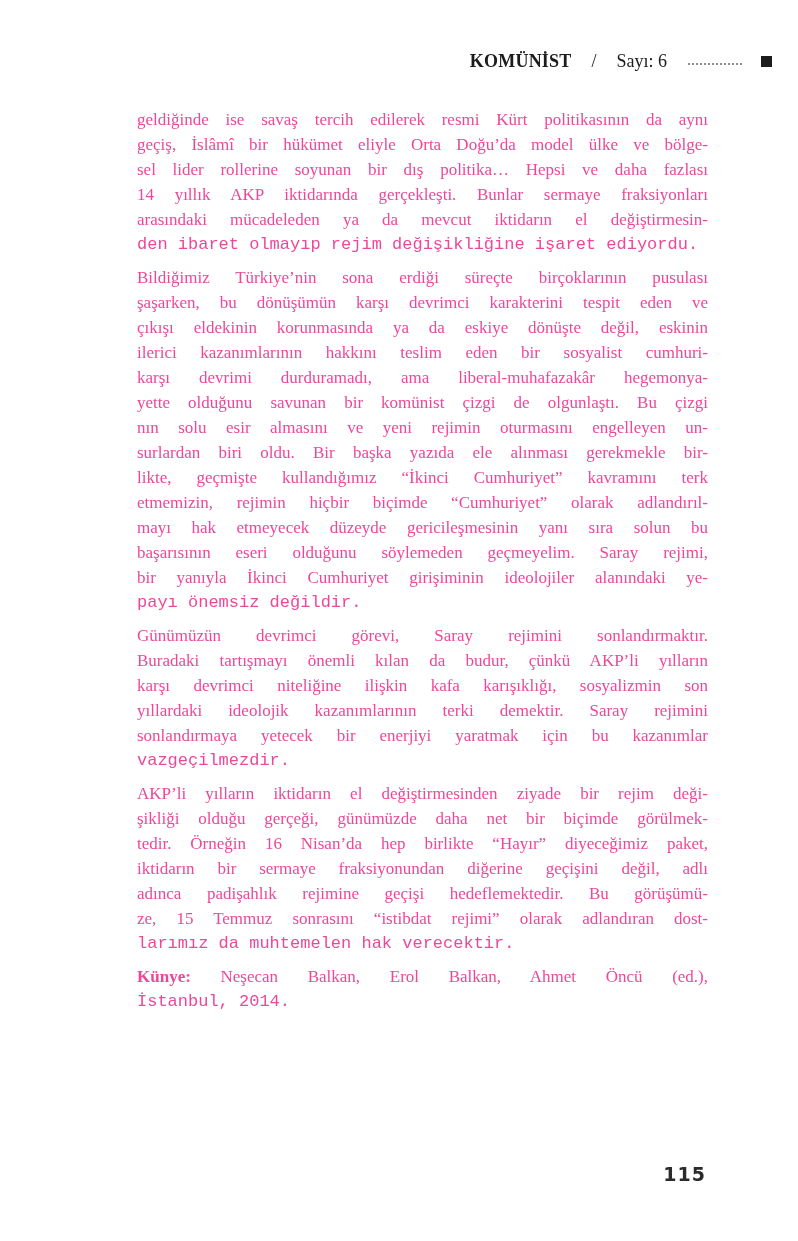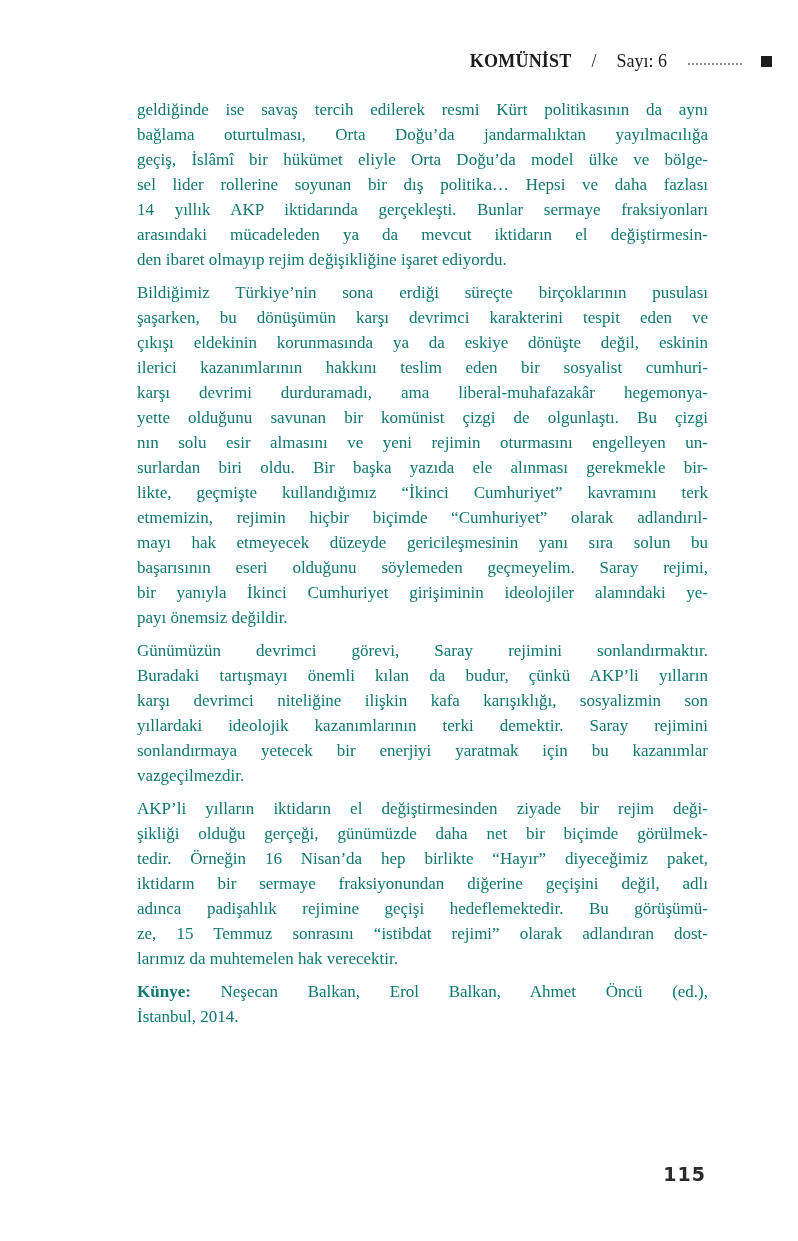--- a/index.html
+++ b/index.html
@@ -34,36 +34,36 @@
   }
   .header .square {
     width: 11px; height: 11px;
     background: #1c1c1c;
     flex: none;
   }
 
   
   .text-block {
     position: absolute;
-    left: 137px; top: 97px;
+    left: 137px; top: 107px;
     width: 571px;
-    color: #0f766e;
+    color: #ec4899;
     font-size: 17px;
     line-height: 25px;
   }
   .para { margin: 0 0 8px 0; }
   .para:last-child { margin-bottom: 8px; }
   .line {
     height: 25px;
     overflow: hidden;
     text-align: justify;
     text-align-last: justify;
     text-justify: inter-word;
   }
-  .line.last { text-align-last: left; }
+  .line.last { text-align-last: left; font-family: Liberation Mono, monospace; }
   .line .b { font-weight: 700; }
   .line .i { font-style: italic; }
 
   
   .folio {
     position: absolute;
     top: 1163px; right: 92px;
     font-family: "DejaVu Sans", sans-serif;
     font-weight: 700;
     font-size: 19px;
@@ -78,21 +78,20 @@
   <span class="journal">KOMÜNİST</span>
   <span class="sep">/</span>
   <span class="issue">Sayı: 6</span>
   <span class="leader"></span>
   <span class="square"></span>
 </div>
 
 <div class="text-block">
     <div class="para">
       <div class="line">geldiğinde ise savaş tercih edilerek resmi Kürt politikasının da aynı</div>
-      <div class="line">bağlama oturtulması, Orta Doğu’da jandarmalıktan yayılmacılığa</div>
       <div class="line">geçiş, İslâmî bir hükümet eliyle Orta Doğu’da model ülke ve bölge-</div>
       <div class="line">sel lider rollerine soyunan bir dış politika… Hepsi ve daha fazlası</div>
       <div class="line">14 yıllık AKP iktidarında gerçekleşti. Bunlar sermaye fraksiyonları</div>
       <div class="line">arasındaki mücadeleden ya da mevcut iktidarın el değiştirmesin-</div>
       <div class="line last">den ibaret olmayıp rejim değişikliğine işaret ediyordu.</div>
     </div>
     <div class="para">
       <div class="line">Bildiğimiz Türkiye’nin sona erdiği süreçte birçoklarının pusulası</div>
       <div class="line">şaşarken, bu dönüşümün karşı devrimci karakterini tespit eden ve</div>
       <div class="line">çıkışı eldekinin korunmasında ya da eskiye dönüşte değil, eskinin</div>

